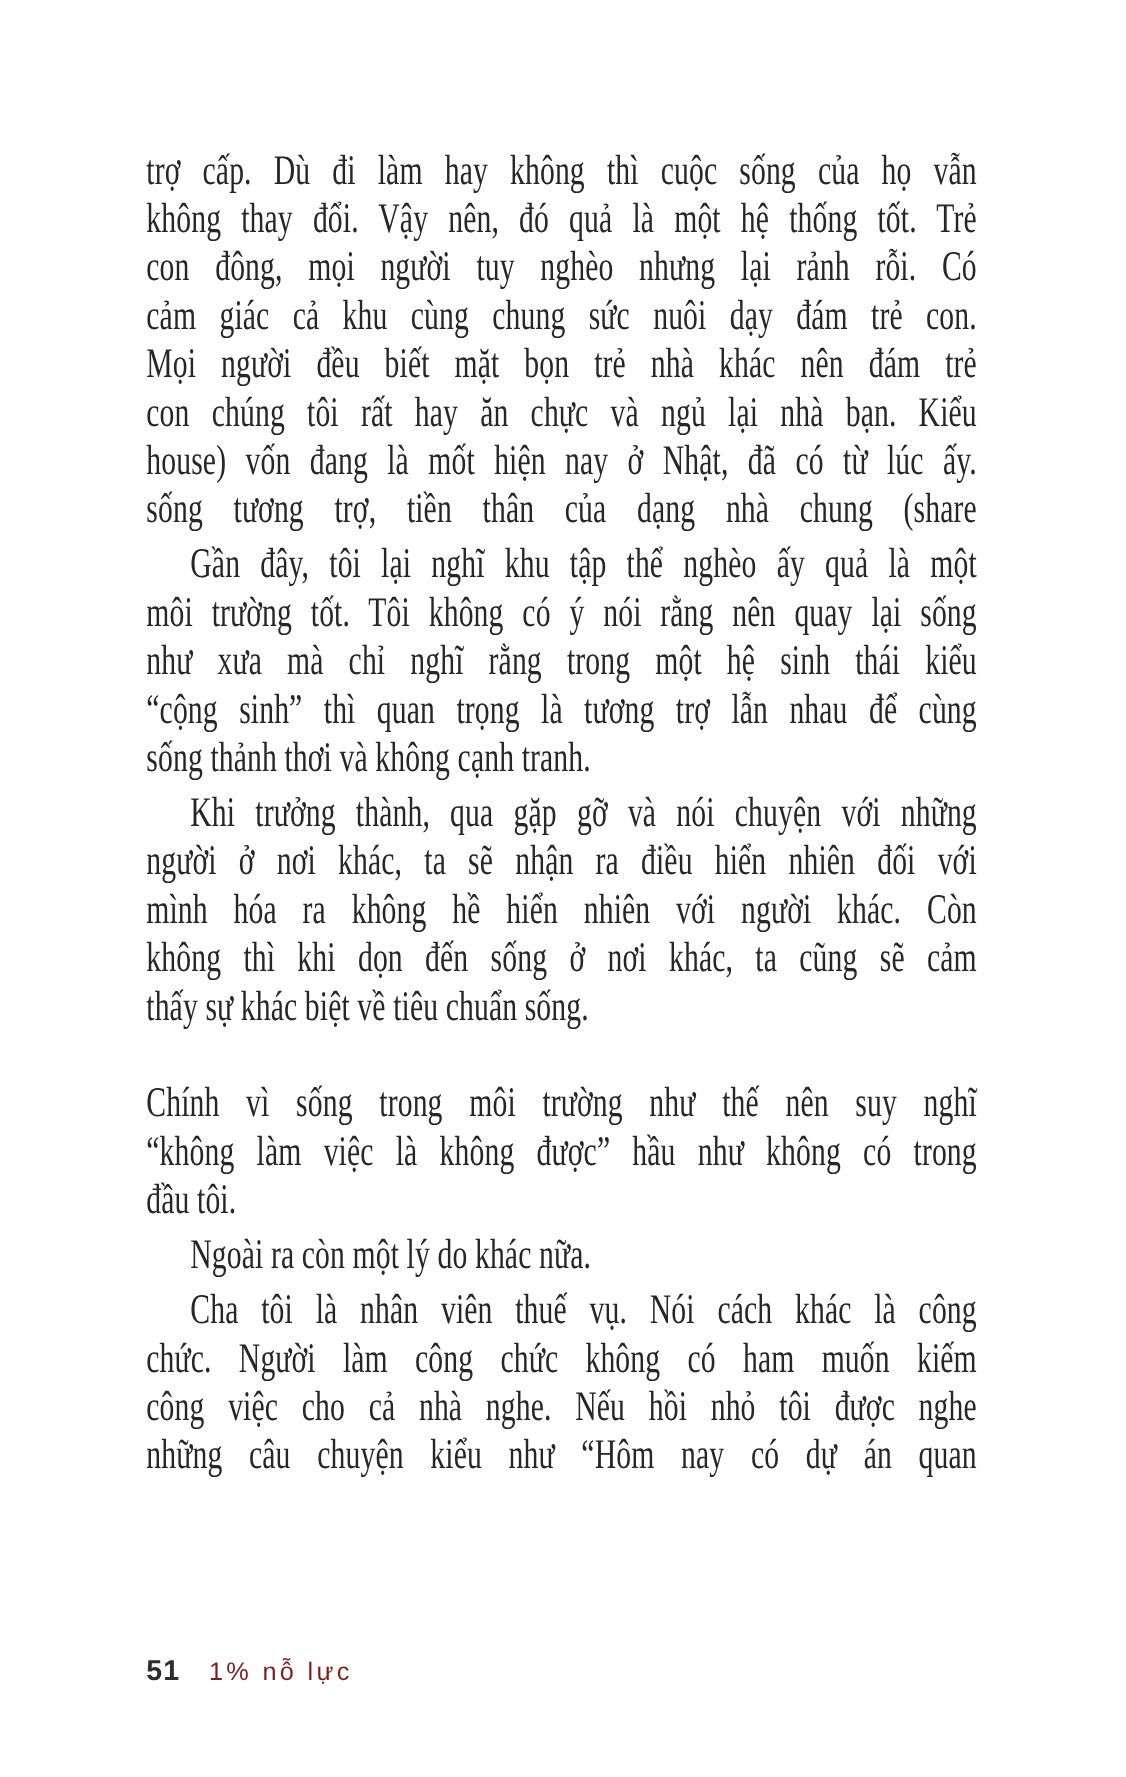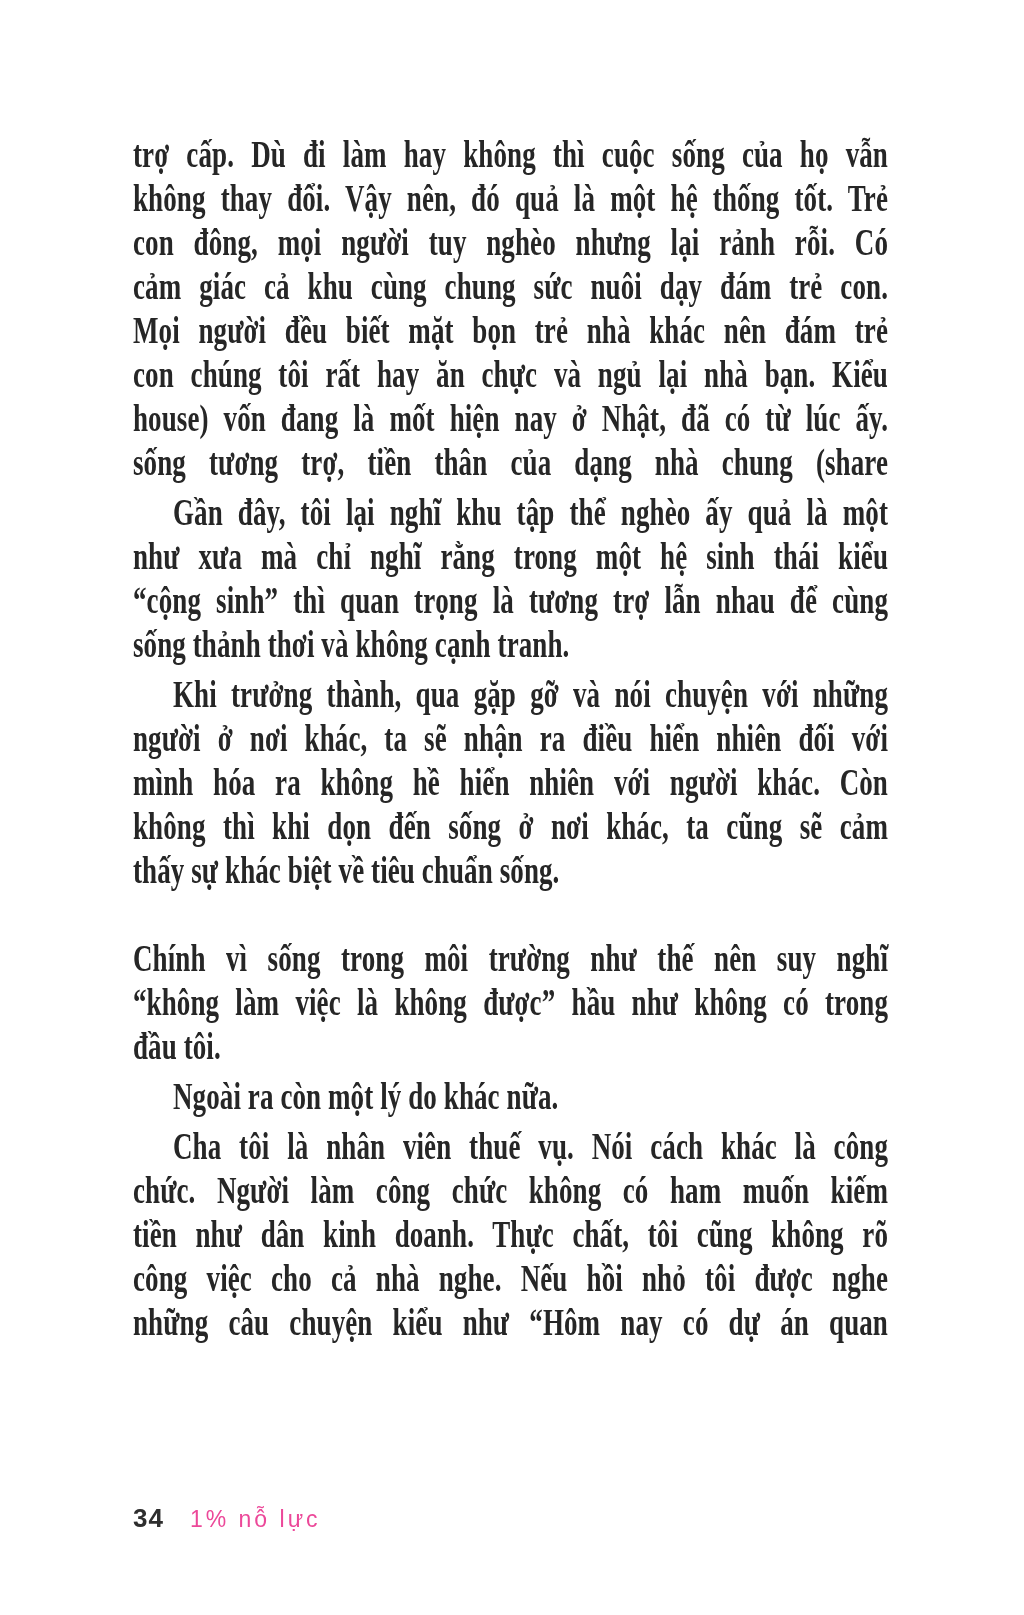--- a/index.html
+++ b/index.html
@@ -21,21 +21,20 @@
     left: 133px; top: 133px;
     width: 755px;
   }
   .para { margin-top: 6px; }
   .para:first-child { margin-top: 0; }
   .para.section-gap { margin-top: 44px; }
   .line {
     height: 44px;
     line-height: 44px;
     font-size: 27px;
-    font-weight: bold;
   }
   .line > span {
     display: block;
     width: 100%;
     text-align: justify;
     text-align-last: justify;
     transform: scaleY(1.42);
     transform-origin: 50% 55%;
     letter-spacing: 0.1px;
   }
@@ -50,21 +49,21 @@
   }
   .page-num {
     font-weight: bold;
     font-size: 26px;
     color: #2e2e2e;
     letter-spacing: 1px;
   }
   .book-title {
     margin-left: 26px;
     font-size: 23px;
-    color: #ec4899;
+    color: #7f1d1d;
     letter-spacing: 3px;
   }
 </style>
 </head>
 <body>
 
 <div class="page">
   <main class="text-block">
       <div class="para">
         <div class="line">
@@ -88,20 +87,23 @@
         <div class="line">
           <span>house) vốn đang là mốt hiện nay ở Nhật, đã có từ lúc ấy.</span>
         </div>
         <div class="line">
           <span>sống tương trợ, tiền thân của dạng nhà chung (share</span>
         </div>
       </div>
       <div class="para">
         <div class="line indent">
           <span>Gần đây, tôi lại nghĩ khu tập thể nghèo ấy quả là một</span>
+        </div>
+        <div class="line">
+          <span>môi trường tốt. Tôi không có ý nói rằng nên quay lại sống</span>
         </div>
         <div class="line">
           <span>như xưa mà chỉ nghĩ rằng trong một hệ sinh thái kiểu</span>
         </div>
         <div class="line">
           <span>“cộng sinh” thì quan trọng là tương trợ lẫn nhau để cùng</span>
         </div>
         <div class="line endline">
           <span>sống thảnh thơi và không cạnh tranh.</span>
         </div>
@@ -140,27 +142,24 @@
         </div>
       </div>
       <div class="para">
         <div class="line indent">
           <span>Cha tôi là nhân viên thuế vụ. Nói cách khác là công</span>
         </div>
         <div class="line">
           <span>chức. Người làm công chức không có ham muốn kiếm</span>
         </div>
         <div class="line">
-          <span>tiền như dân kinh doanh. Thực chất, tôi cũng không rõ</span>
-        </div>
-        <div class="line">
           <span>công việc cho cả nhà nghe. Nếu hồi nhỏ tôi được nghe</span>
         </div>
         <div class="line">
           <span>những câu chuyện kiểu như “Hôm nay có dự án quan</span>
         </div>
       </div>
     </main>
   <footer class="footer">
-    <span class="page-num">34</span>
+    <span class="page-num">51</span>
     <span class="book-title">1% nỗ lực</span>
   </footer>
 </div>
 
 </body></html>

